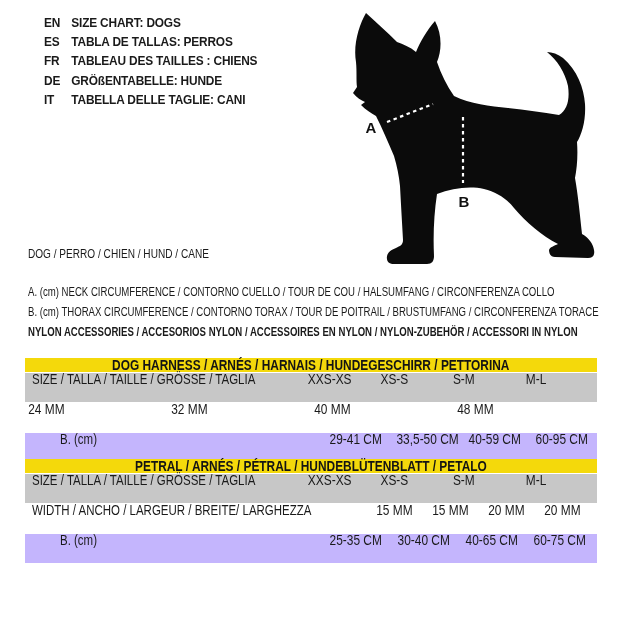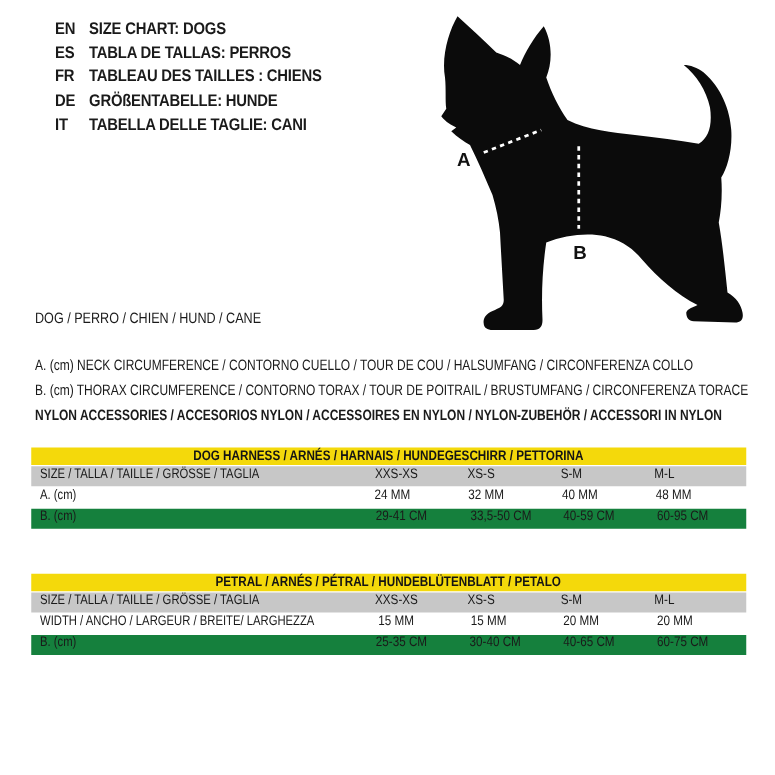--- a/index.html
+++ b/index.html
@@ -29,31 +29,31 @@
   
   .caption { position:absolute; left:28px; top:247px; font-size:12px; line-height:14px;text-decoration:underline; }
   .notes { position:absolute; left:28px; top:282px; }
   .note-line {
     font-size:12px; line-height:20px; white-space:nowrap;
     transform:scaleX(0.80); transform-origin:0 50%;
   }
   .note-line.bold { font-weight:700; }
 
   
-  .size-table { position:absolute; left:25px; width:572px; font-size:11px; }
+  .size-table { position:absolute; left:25px; width:572px; font-size:14px; }
   .tbl-1 { top:358px; }
   .tbl-2 { top:459px; }
   .tbl-title {
     height:14px; line-height:14px; background:#F4D90B; text-align:center;
     font-weight:700; color:#141414;
   }
-  .tbl-row { display:flex; height:16px; line-height:13.5px; margin-top:1px; }
+  .tbl-row { display:flex; height:29px; line-height:13.5px; margin-top:1px; }
   .row-head  { background:#C7C7C7; }
   .row-white { background:#ffffff; }
-  .row-gray  { background:#15803d; }
+  .row-gray  { background:#c4b5fd;padding-left:28px; }
   .lbl { flex:0 0 265px; padding-left:7px; text-align:left; }
   .lbl .cx { transform:scaleX(0.82); }
   .val { flex:1 1 0; text-align:left; }
 </style>
 </head>
 <body>
 
 <div class="page">
 
   <div class="langs">
@@ -143,21 +143,20 @@
       <span class="cxc">DOG HARNESS / ARNÉS / HARNAIS / HUNDEGESCHIRR / PETTORINA</span>
     </div>
     <div class="tbl-row row-head">
       <div class="lbl"><span class="cx">SIZE / TALLA / TAILLE / GRÖSSE / TAGLIA</span></div>
       <div class="val"><span class="cxc">XXS-XS</span></div>
       <div class="val"><span class="cxc">XS-S</span></div>
       <div class="val"><span class="cxc">S-M</span></div>
       <div class="val"><span class="cxc">M-L</span></div>
     </div>
     <div class="tbl-row row-white">
-      <div class="lbl"><span class="cx">A. (cm)</span></div>
       <div class="val"><span class="cxc">24 MM</span></div>
       <div class="val"><span class="cxc">32 MM</span></div>
       <div class="val"><span class="cxc">40 MM</span></div>
       <div class="val"><span class="cxc">48 MM</span></div>
     </div>
     <div class="tbl-row row-gray">
       <div class="lbl"><span class="cx">B. (cm)</span></div>
       <div class="val"><span class="cxc">29-41 CM</span></div>
       <div class="val"><span class="cxc">33,5-50 CM</span></div>
       <div class="val"><span class="cxc">40-59 CM</span></div>

